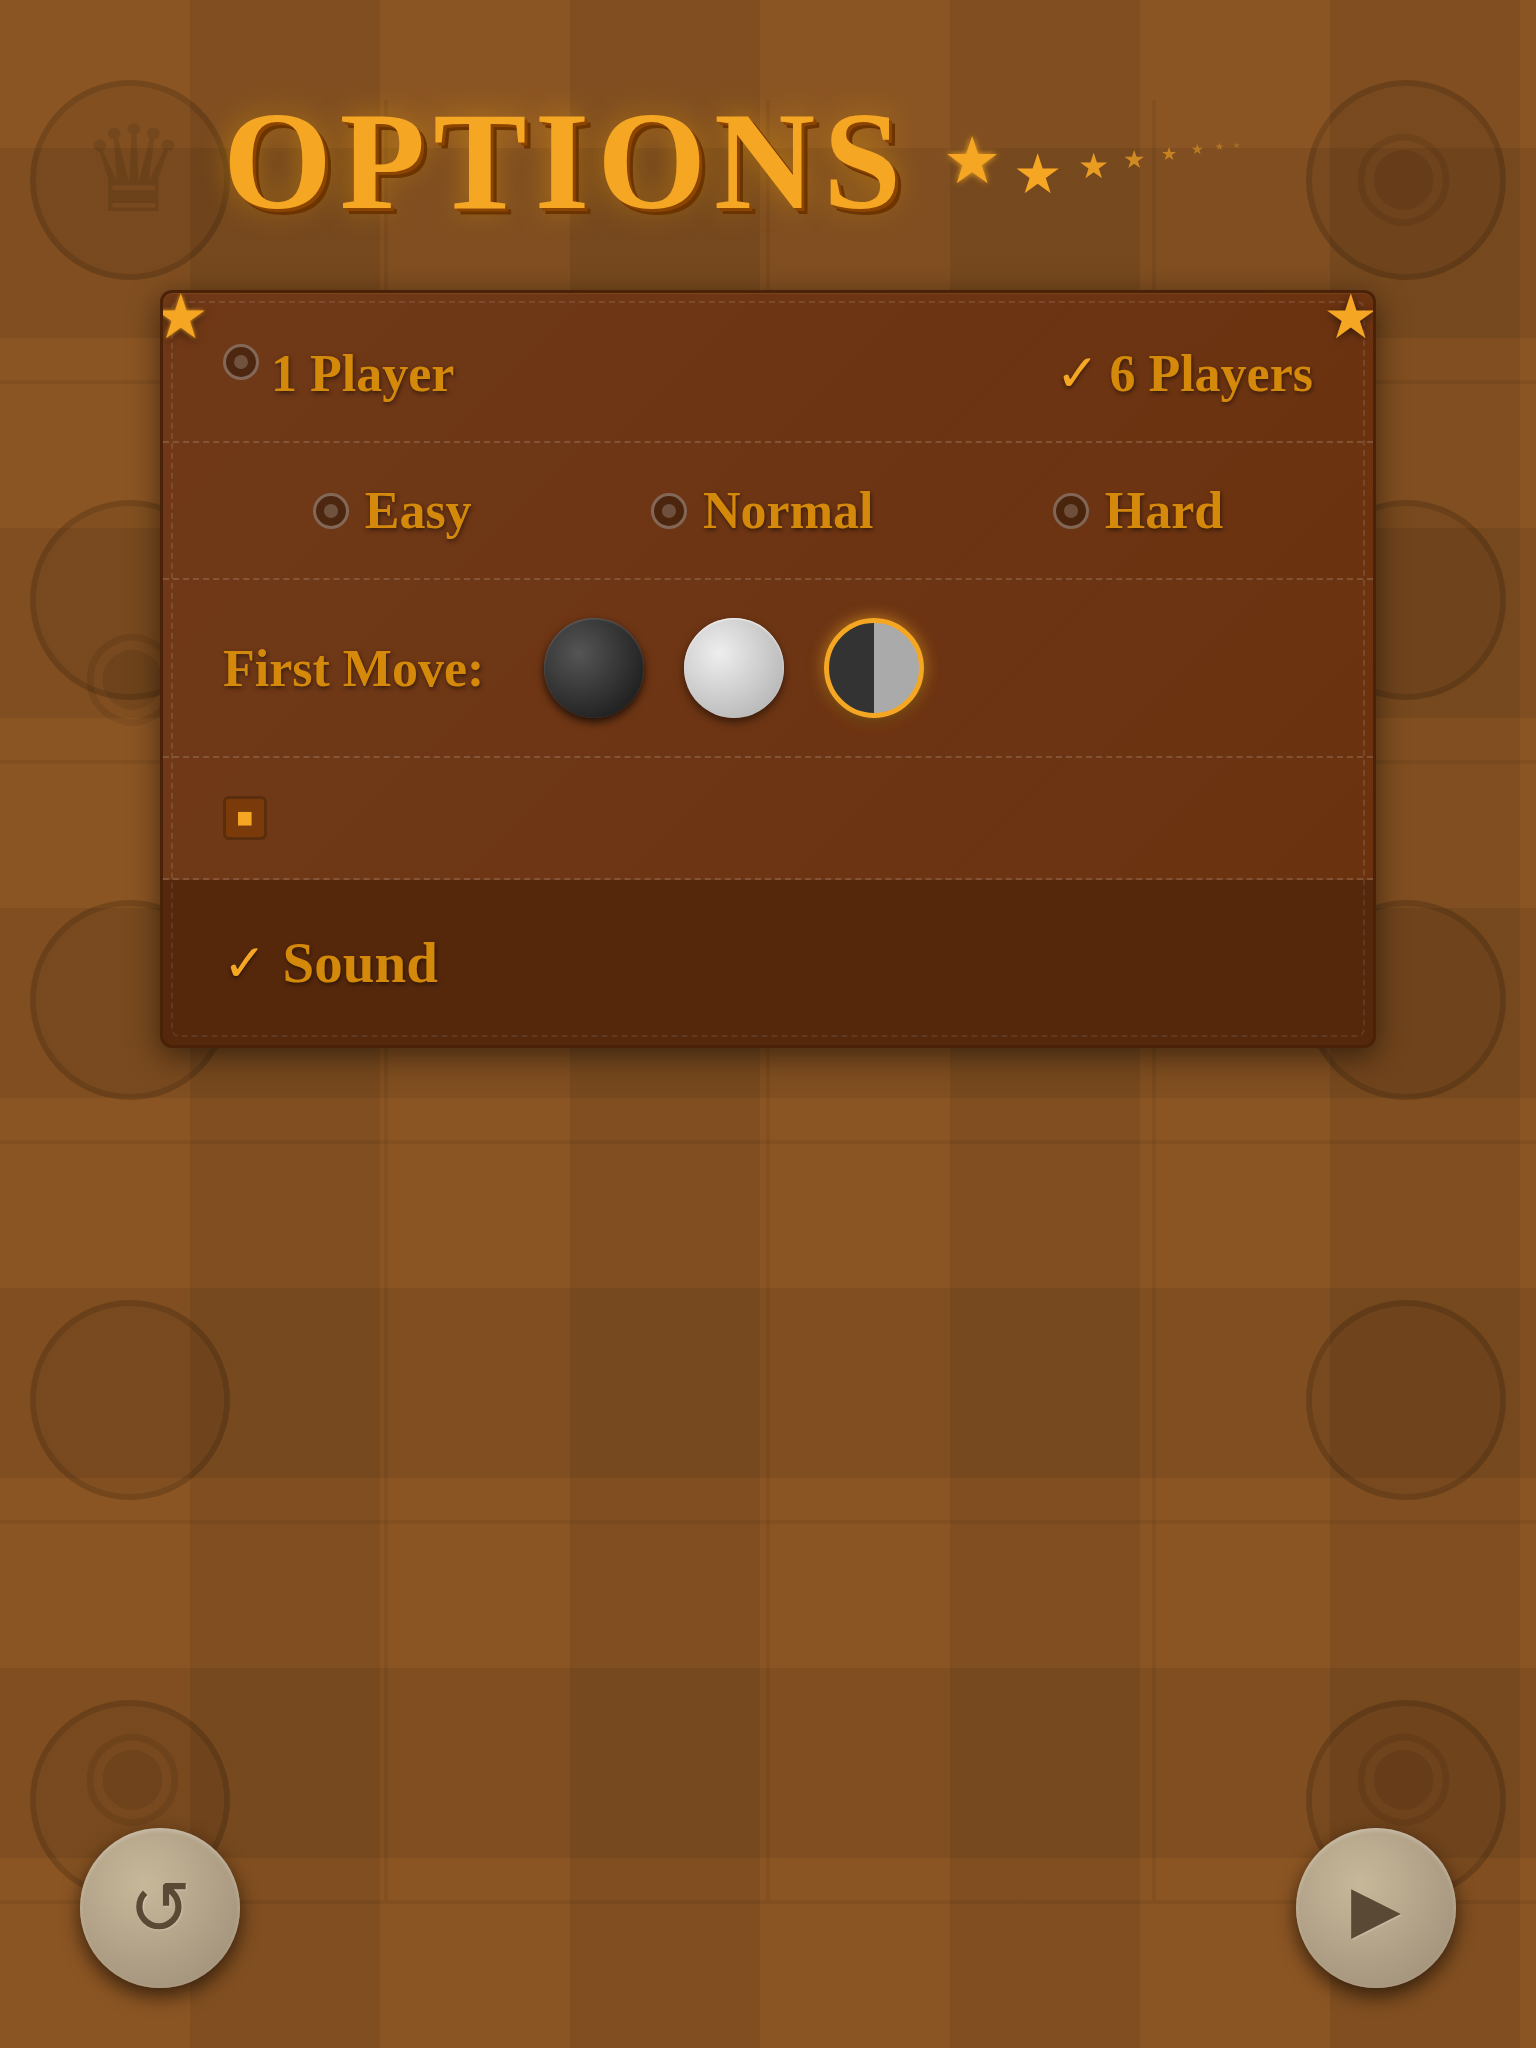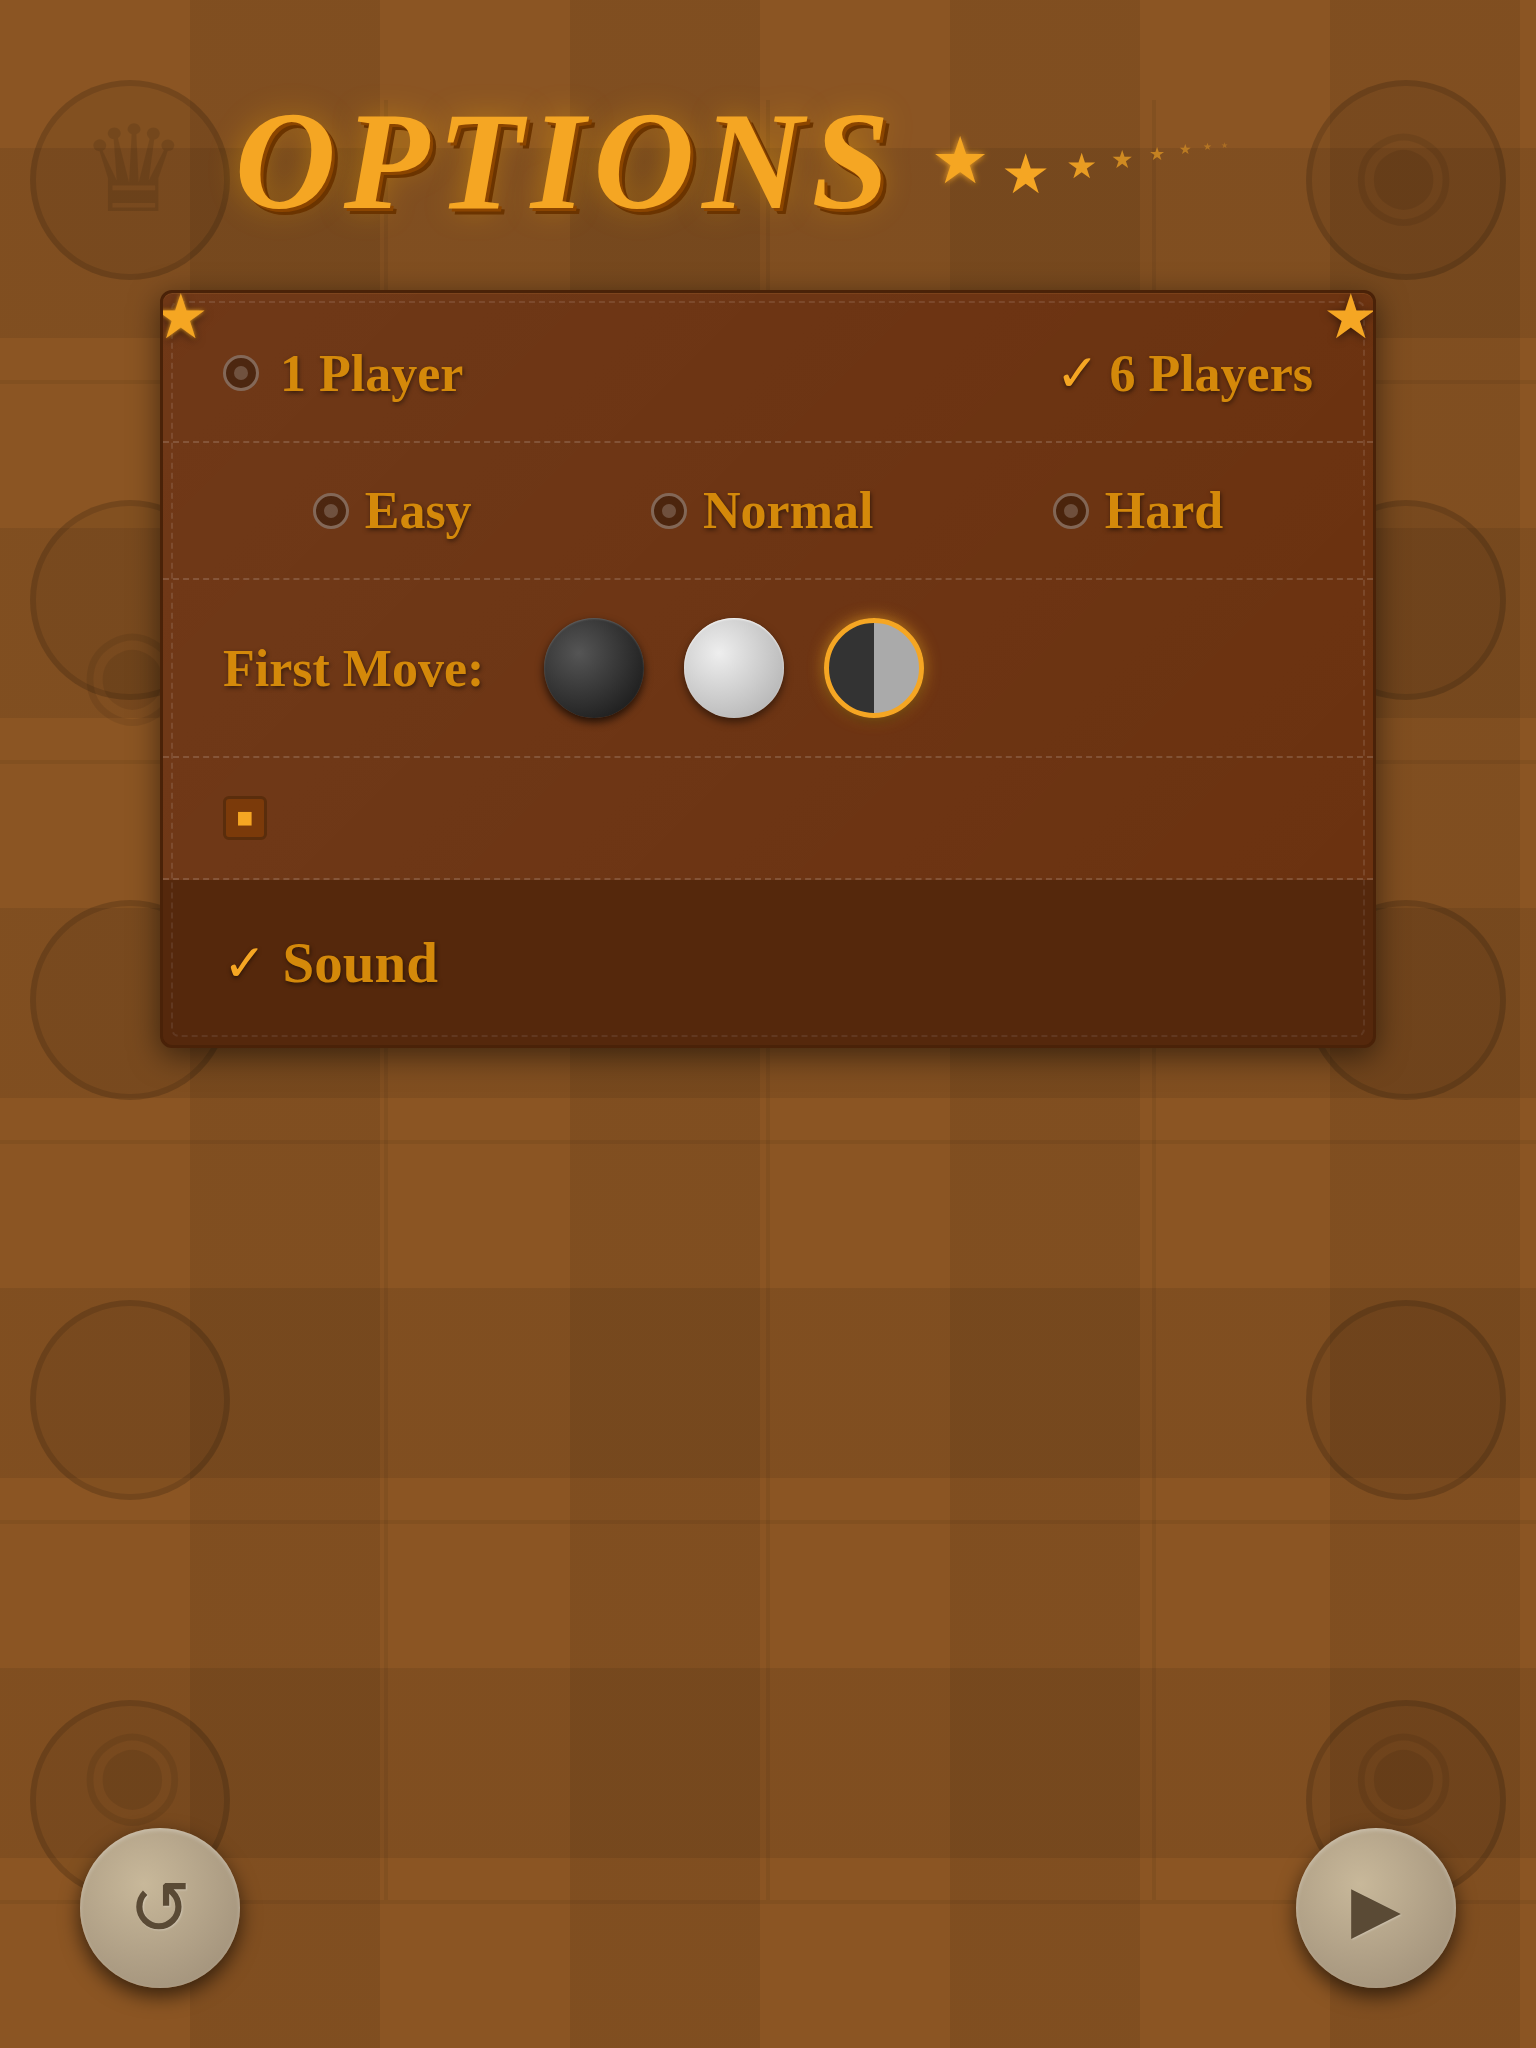--- a/index.html
+++ b/index.html
@@ -60,21 +60,20 @@
 
     .title-text {
       font-size: 140px;
       font-weight: 900;
       color: #F5A623;
       text-shadow:
         3px 3px 0 #8B4500,
         6px 6px 0 #6B3400,
         0 0 30px rgba(255,180,0,0.4);
       letter-spacing: 8px;
-      font-style: italic;
       display: inline-block;
       position: relative;
     }
 
     
     .panel {
       position: absolute;
       top: 290px;
       left: 160px;
       right: 160px;
@@ -118,22 +117,22 @@
 
     
     .player-row {
       display: flex;
       align-items: center;
       justify-content: space-between;
     }
 
     .player-option {
       display: flex;
-      align-items: center;
-      gap: 21px;
+      align-items: flex-start;
+      gap: 12px;
       cursor: pointer;
     }
 
     .radio-circle {
       width: 36px;
       height: 36px;
       border-radius: 50%;
       border: 3px solid rgba(255,255,255,0.3);
       background: rgba(0,0,0,0.3);
       display: flex;

